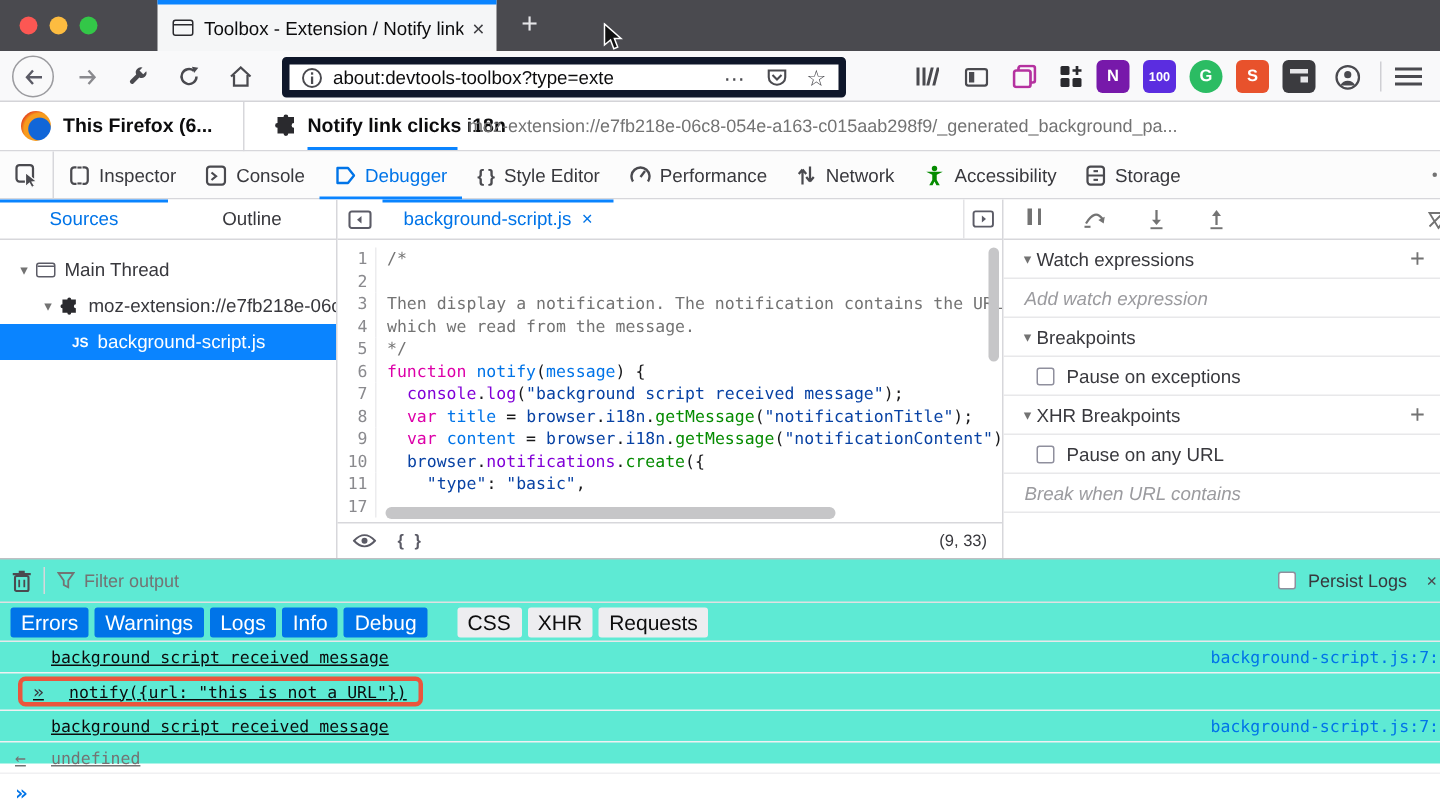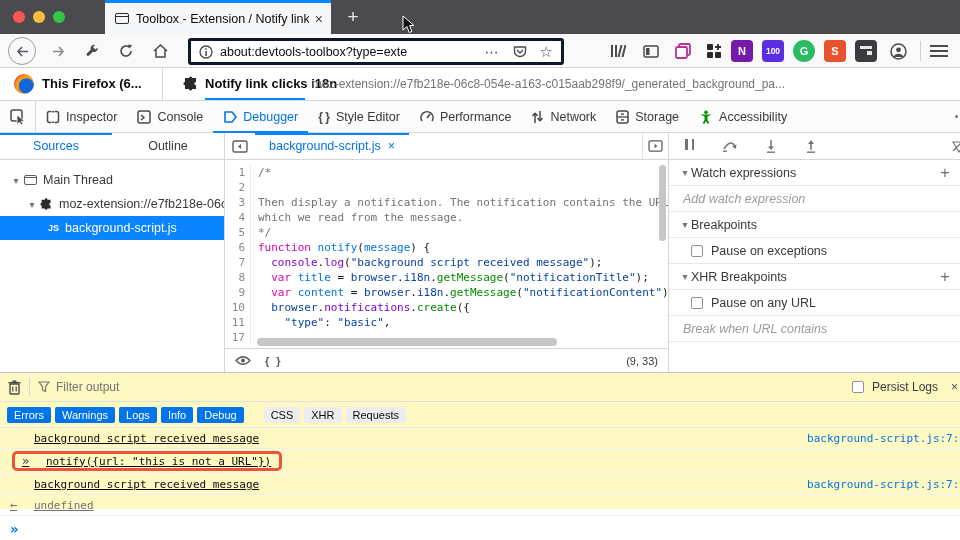--- a/index.html
+++ b/index.html
@@ -16,21 +16,21 @@
   .tab-close { color:#3f3f43; font-size:14px; padding-left:6px; cursor:default; }
   .toolbox-ico { width:14px; height:11px; border:1.5px solid #2a2a2e; border-radius:2px; margin-right:7px; position:relative; }
   .toolbox-ico:before { content:""; position:absolute; left:0; right:0; top:1.5px; height:1.5px; background:#2a2a2e; }
   .newtab-btn { position:absolute; left:340px; top:4px; width:26px; height:26px; color:#e6e6e9; font-size:19px; text-align:center; line-height:25px; }
   .cursor { position:absolute; left:402px; top:15px; z-index:50; }
 
   
   .navbar { position:absolute; left:0; top:34px; width:960px; height:34px; background:#f9f9fa; border-bottom:1px solid #d4d4d8; }
   .nav-ic { position:absolute; top:3px; width:28px; height:28px; display:flex; align-items:center; justify-content:center; }
   .back-circle { border:1px solid #9b9b9f; border-radius:50%; background:#f9f9fa; }
-  .urlbar { position:absolute; left:188px; top:4px; width:376px; height:27px; background:#fff; border:3px solid #0f172a; border-radius:3px; display:flex; align-items:center; padding:0 8px; }
+  .urlbar { position:absolute; left:188px; top:4px; width:376px; height:27px; background:#fff; border:5px solid #0f172a; border-radius:3px; display:flex; align-items:center; padding:0 8px; }
   .urlbar .u-text { font-size:12.5px; margin-left:7px; white-space:nowrap; overflow:hidden; flex:1;
     -webkit-mask-image:linear-gradient(90deg,#000 75%,transparent 98%); mask-image:linear-gradient(90deg,#000 75%,transparent 98%); }
   .u-right { display:flex; align-items:center; gap:12px; color:#4a4a4f; }
   .u-dots { font-size:14px; letter-spacing:1px; color:#4a4a4f; }
   .u-star { font-size:15px; color:#4a4a4f; }
   .ext-ic { position:absolute; top:6px; width:22px; height:22px; border-radius:4px; display:flex; align-items:center; justify-content:center; font-size:11px; font-weight:bold; color:#fff; }
   .nav-sep { position:absolute; left:920px; top:7px; width:1px; height:20px; background:#cfcfd3; }
   .burger { position:absolute; left:930px; top:8px; width:18px; height:18px; }
   .burger i { display:block; height:2px; background:#4a4a4f; margin:3px 0; }
 
@@ -90,28 +90,28 @@
   .cmdbar { height:27px; border-bottom:1px solid #d7d7db; display:flex; align-items:center; gap:26px; padding-left:14px; position:relative; }
   .pause-ico i { display:inline-block; width:2.5px; height:11px; background:#737373; margin:0 2px; }
   .rp-row { height:26px; display:flex; align-items:center; border-bottom:1px solid #e8e8ea; padding:0 10px; }
   .rp-row .plus { margin-left:auto; color:#737373; font-size:17px; font-weight:400; }
   .rp-placeholder { color:#9b9b9f; font-style:italic; padding-left:14px; }
   .cb { width:12px; height:12px; border:1px solid #8f8f9d; border-radius:2px; background:#fff; margin-right:8px; flex:0 0 auto; }
   .indent { padding-left:22px; }
   .rp-footer { position:relative; height:100%; }
 
   
-  .console { position:absolute; left:0; top:372px; width:960px; height:137px; background:#fef9c3; border-top:1px solid #bfbfc3; }
+  .console { position:absolute; left:0; top:372px; width:960px; height:137px; background:#5eead4; border-top:1px solid #bfbfc3; }
   .con-toolbar { height:29px; border-bottom:1px solid #e0e0e2; display:flex; align-items:center; padding:0 8px; position:relative; }
   .con-sep { width:1px; height:18px; background:#d7d7db; margin:0 8px; }
   .filter-ph { color:#737373; font-size:12px; margin-left:6px; }
   .persist { position:absolute; right:22px; display:flex; align-items:center; font-size:12px; color:#38383d; }
   .con-close { position:absolute; right:2px; top:7px; color:#4a4a4f; font-size:12px; }
   .filterbar { height:26px; border-bottom:1px solid #e8e8ea; display:flex; align-items:center; padding-left:7px; gap:4px; }
-  .pill { font-size:11px; padding:2px 7px; border-radius:2px; background:#0074e8; color:#fff; }
+  .pill { font-size:14px; padding:2px 7px; border-radius:2px; background:#0074e8; color:#fff; }
   .pill.plain { background:#ededf0; color:#0c0c0d; }
   .gap12 { width:12px; }
   .msg-row { position:relative; min-height:21px; display:flex; align-items:center; border-bottom:1px solid #f0f0f2; font-family:"DejaVu Sans Mono",monospace; font-size:11px; }
   .msg-left { display:flex; align-items:center; padding-left:34px;text-decoration:underline; }
   .msg-row.cmd .msg-left, .msg-row.res .msg-left { padding-left:10px; }
   .msg-sym { width:24px; color:#38383d; font-size:12px; }
   .msg-sym.res-arrow { color:#737373; }
   .msg-row.res { color:#737373; }
   .msg-link { margin-left:auto; color:#0074e8; white-space:nowrap; margin-right:-6px; }
   .hl-box { display:flex; align-items:center; border:3px solid #ea553d; border-radius:5px; padding:0 8px 0 0; margin:2px 0 2px 2px; }
@@ -297,34 +297,34 @@
     <span>Performance</span>
   </div>
   <div class="dt-tab">
     <svg width="13" height="14" viewBox="0 0 13 14">
         <path d="M4 13 V3 M4 3 L1.5 6 M4 3 L6.5 6" stroke="#4a4a4f" stroke-width="1.5" fill="none"></path>
         <path d="M9 1 V11 M9 11 L6.5 8 M9 11 L11.5 8" stroke="#4a4a4f" stroke-width="1.5" fill="none"></path>
       </svg>
     <span>Network</span>
   </div>
   <div class="dt-tab">
+    <svg width="14" height="14" viewBox="0 0 14 14">
+        <circle cx="7" cy="2.3" r="1.8" fill="#058b00"></circle>
+        <path d="M1.5 4.5 h11 l-4 2 v3.5 l2 3.5 h-2.2 L7 11 l-1.3 2.5 H3.5 l2 -3.5 V6.5 z" fill="#058b00"></path>
+      </svg>
+    <span>Accessibility</span>
+  </div>
+  <div class="dt-tab">
     <svg width="13" height="14" viewBox="0 0 13 14">
         <rect x="1" y="1" width="11" height="12" rx="2" stroke="#4a4a4f" stroke-width="1.5" fill="none"></rect>
         <path d="M1 7 h11" stroke="#4a4a4f" stroke-width="1.3"></path>
         <rect x="5" y="3.4" width="3" height="1.4" fill="#4a4a4f"></rect>
         <rect x="5" y="9.2" width="3" height="1.4" fill="#4a4a4f"></rect>
       </svg>
     <span>Storage</span>
-  </div>
-  <div class="dt-tab">
-    <svg width="14" height="14" viewBox="0 0 14 14">
-        <circle cx="7" cy="2.3" r="1.8" fill="#058b00"></circle>
-        <path d="M1.5 4.5 h11 l-4 2 v3.5 l2 3.5 h-2.2 L7 11 l-1.3 2.5 H3.5 l2 -3.5 V6.5 z" fill="#058b00"></path>
-      </svg>
-    <span>Accessibility</span>
   </div>
   <div class="dt-more"></div>
 </div>
 
 <div class="main">
 
   <div class="sources">
     <div class="panel-tabs">
       <div class="panel-tab active">Sources</div>
       <div class="panel-tab">Outline</div>

